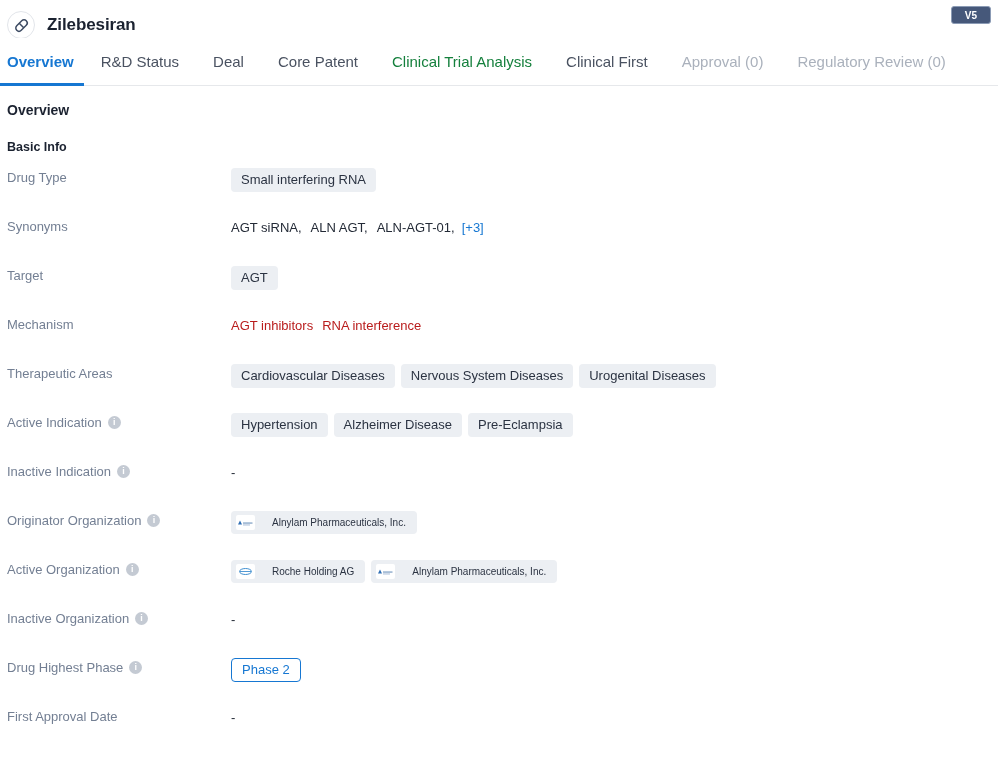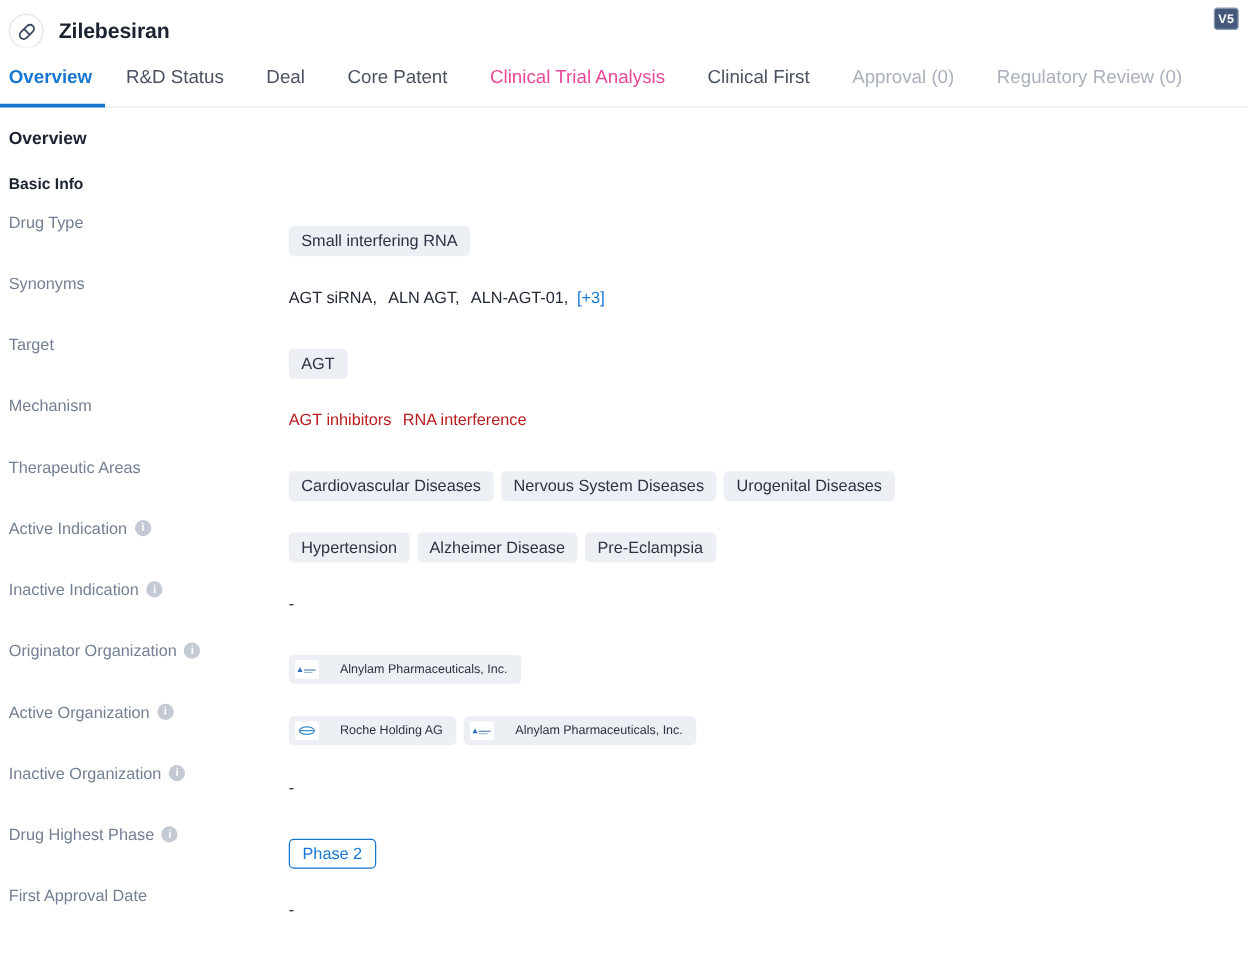--- a/index.html
+++ b/index.html
@@ -31,21 +31,21 @@
   .drug-title {
     margin-left: 12px;
     font-size: 17px;
     font-weight: bold;
     color: #1b2230;
     letter-spacing: -0.1px;
   }
   .version-badge {
     position: absolute;
     right: 7px; top: 6px;
-    width: 20px; height: 18px;
+    width: 40px; height: 18px;
     background: #46587a;
     border: 1px solid #8b9bb5;
     border-radius: 3px;
     color: #ffffff;
     font-size: 10px;
     font-weight: bold;
     display: flex; align-items: center; justify-content: center;
     letter-spacing: 0.2px;
   }
 
@@ -78,21 +78,21 @@
     color: #1677d2;
     font-weight: bold;
   }
   .tab.active::after {
     content: "";
     position: absolute;
     left: 0; right: 0; bottom: -1px;
     height: 3px;
     background: #1677d2;
   }
-  .tab.link { color: #ec4899; text-align: center; }
+  .tab.link { color: #15803d; text-align: center; }
   .tab.muted { color: #aab1bc; }
 
   
   .content {
     padding: 16px 0 0 7px;
   }
   .section-title {
     font-size: 14px;
     font-weight: bold;
     color: #1b2230;
@@ -131,25 +131,25 @@
     display: inline-flex;
     align-items: center;
     justify-content: center;
     line-height: 1;
     flex: 0 0 auto;
   }
   .field-value {
     flex: 1 1 auto;
     display: flex;
     flex-wrap: wrap;
+    align-items: center;
     gap: 6px;
     font-size: 13px;
     color: #232a36;
     min-height: 20px;
-    margin-top: 13px;
   }
   .field-value.plain { gap: 0; }
 
   .tag {
     background: #eceff3;
     color: #2b3342;
     border-radius: 4px;
     padding: 5px 10px 6px;
     font-size: 13px;
     line-height: 1;

